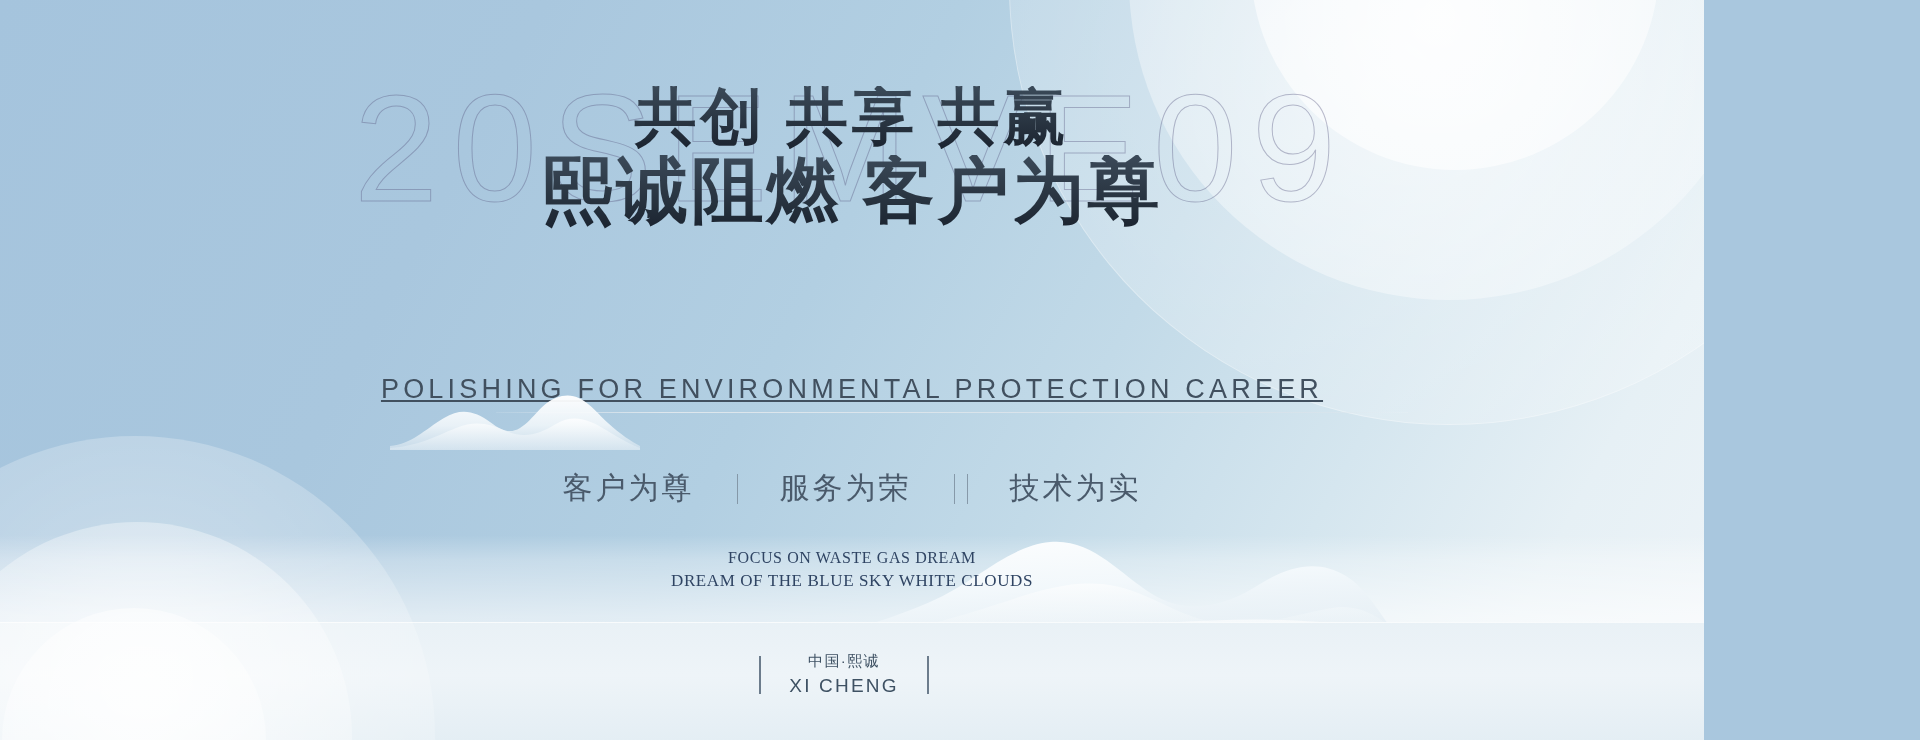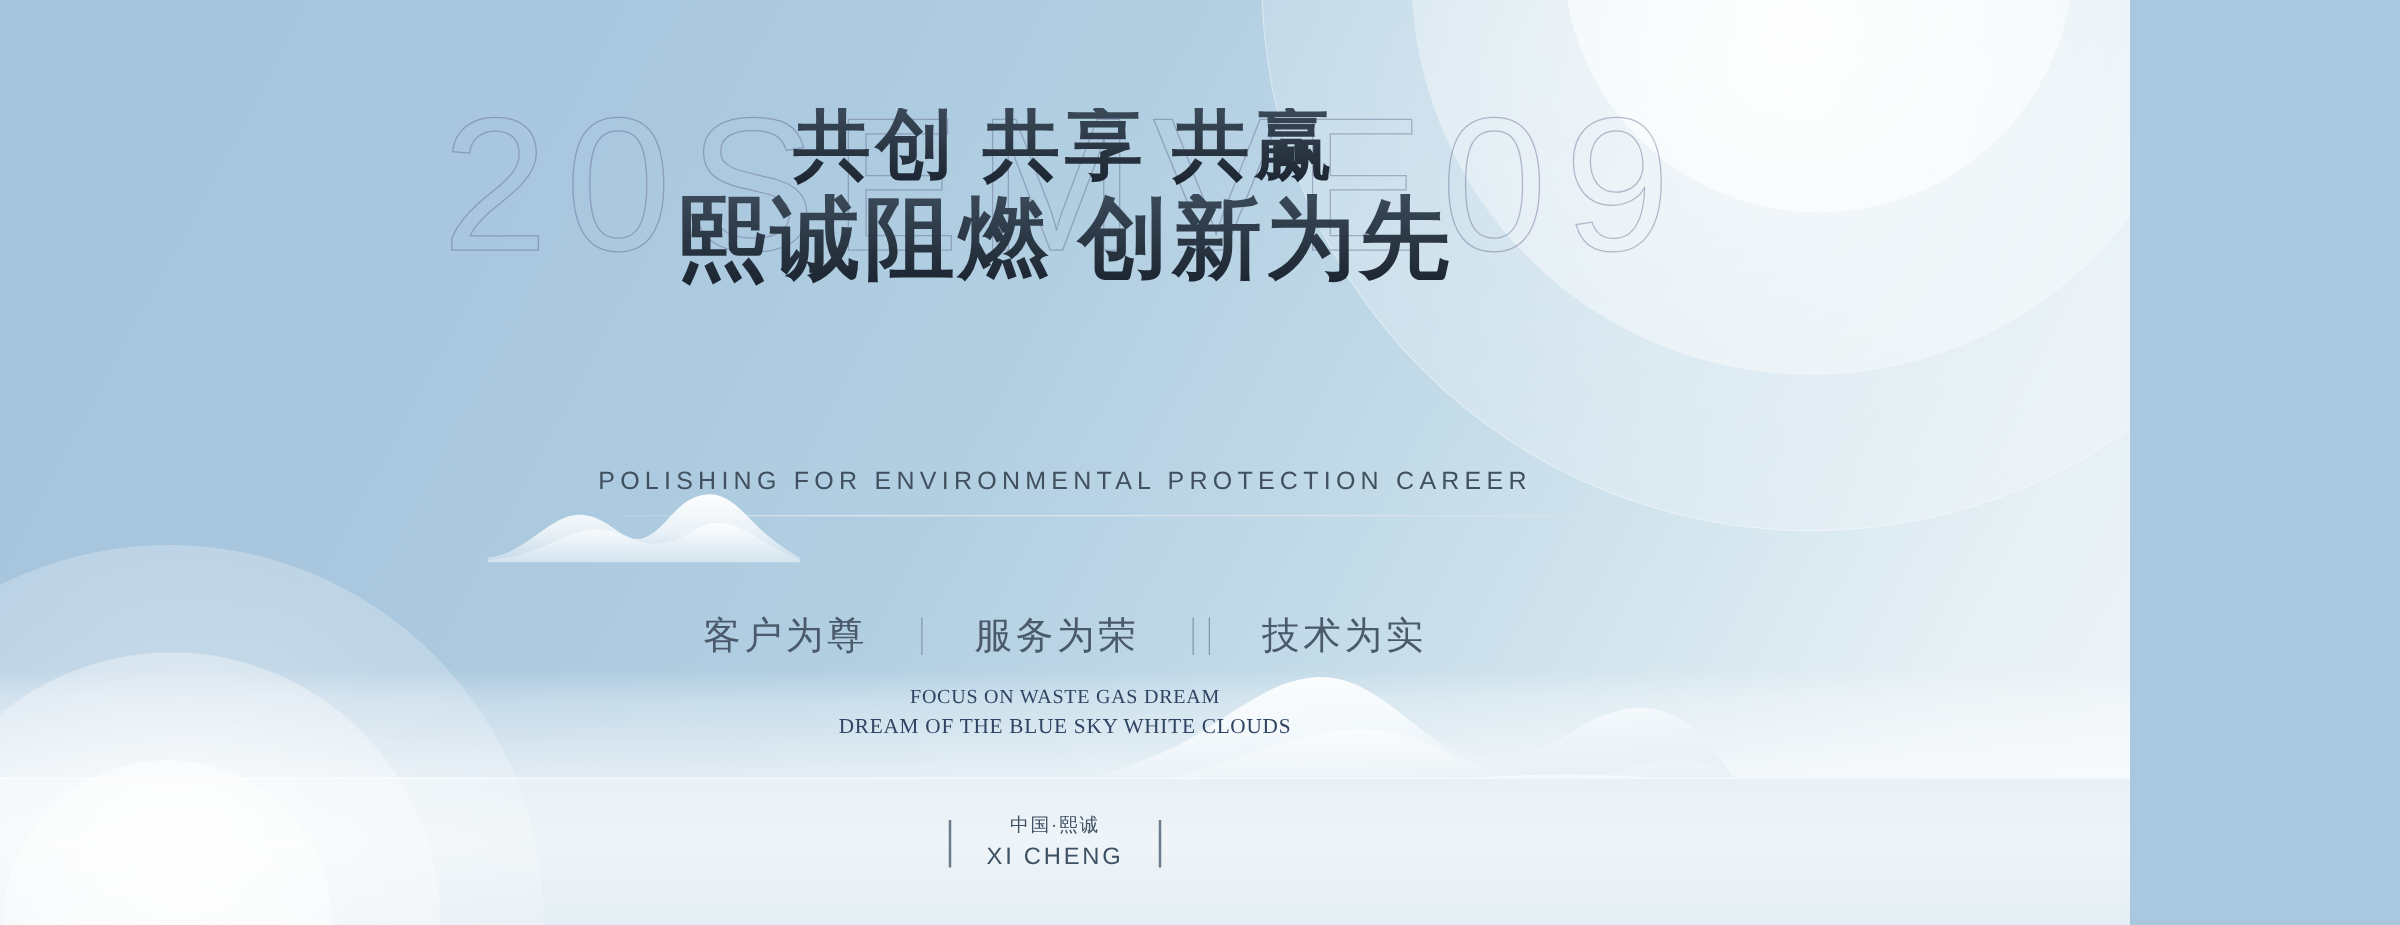--- a/index.html
+++ b/index.html
@@ -113,35 +113,36 @@
     color:transparent;
   }
   #hl-1 { font-size:62px; letter-spacing:4px; }
   #hl-2 { font-size:72px; letter-spacing:3px; margin-top:6px; }
 
   
   #subtitle-en {
     position:absolute; left:0; right:0; top:374px;
     text-align:center;
     font-family:"Liberation Sans", sans-serif;
-    font-size:20px;
+    font-size:27px;
     font-weight:400;
     letter-spacing:4.2px;
     color:#41505f;
     white-space:nowrap;
+    text-decoration:underline;
   }
   #subtitle-en-rule {
     position:absolute; left:496px; top:412px;
     width:912px; height:1px;
     background:linear-gradient(90deg, rgba(255,255,255,0.1), rgba(224,232,238,0.95) 18%, rgba(215,226,234,0.95) 82%, rgba(255,255,255,0.1));
   }
 
   
   #values {
-    position:absolute; left:0; right:0; top:488px;
+    position:absolute; left:0; right:0; top:468px;
     display:flex; justify-content:center; align-items:center;
     gap:12px;
   }
   .value-item {
     font-family:"Liberation Sans", sans-serif;
     font-size:30px;
     letter-spacing:3px;
     color:#4a5a6b;
     padding:0 30px;
     white-space:nowrap;
@@ -181,21 +182,21 @@
   <div class="ring ring-tr1"></div>
   <div class="ring ring-tr2"></div>
   <div class="ring ring-tr3"></div>
 
   <div class="base-band"></div>
 
   <div id="watermark">20SEMVE09</div>
 
   <div id="headline">
     <div class="hl-line" id="hl-1">共创 共享 共赢</div>
-    <div class="hl-line" id="hl-2">熙诚阻燃 创新为先</div>
+    <div class="hl-line" id="hl-2">熙诚阻燃 客户为尊</div>
   </div>
 
   <div id="subtitle-en">POLISHING FOR ENVIRONMENTAL PROTECTION CAREER</div>
   <div id="subtitle-en-rule"></div>
 
   <svg class="cloud-svg" id="cloud-left" viewBox="0 0 250 60" preserveAspectRatio="none">
     <defs>
       <linearGradient id="clg1" x1="0" y1="0" x2="0" y2="1">
         <stop offset="0%" stop-color="#ffffff" stop-opacity="0.97"></stop>
         <stop offset="55%" stop-color="#f3f8fb" stop-opacity="0.86"></stop>

